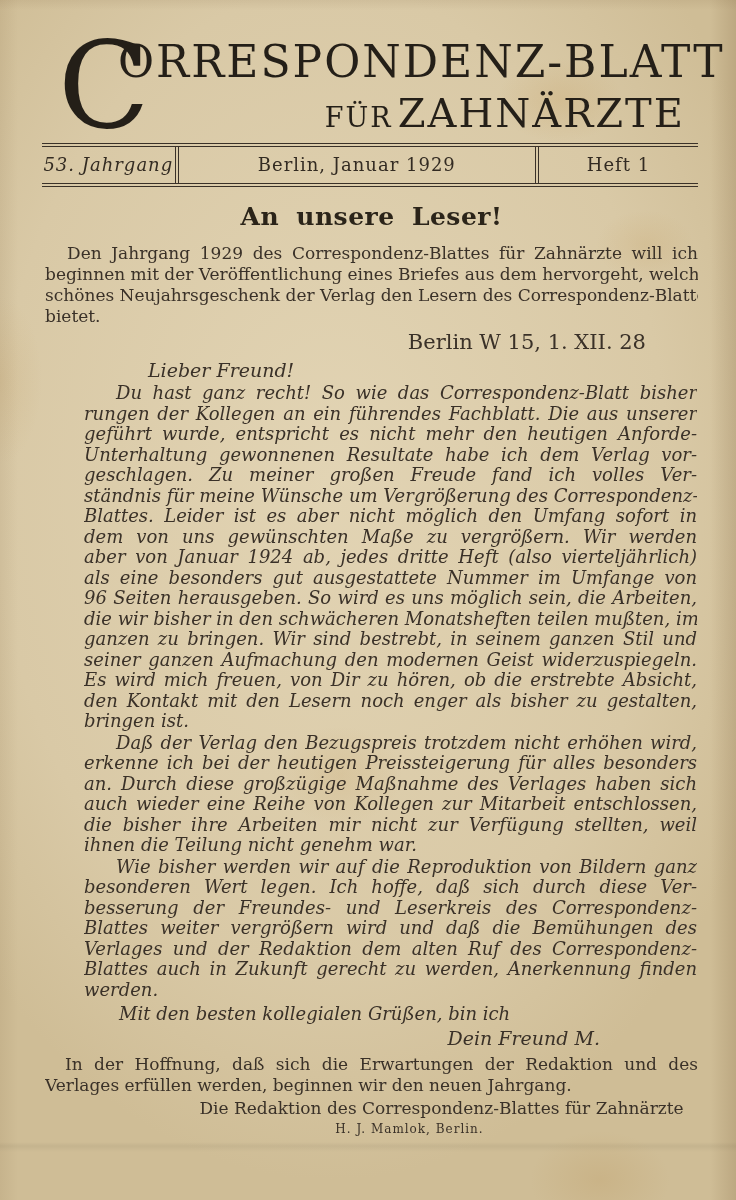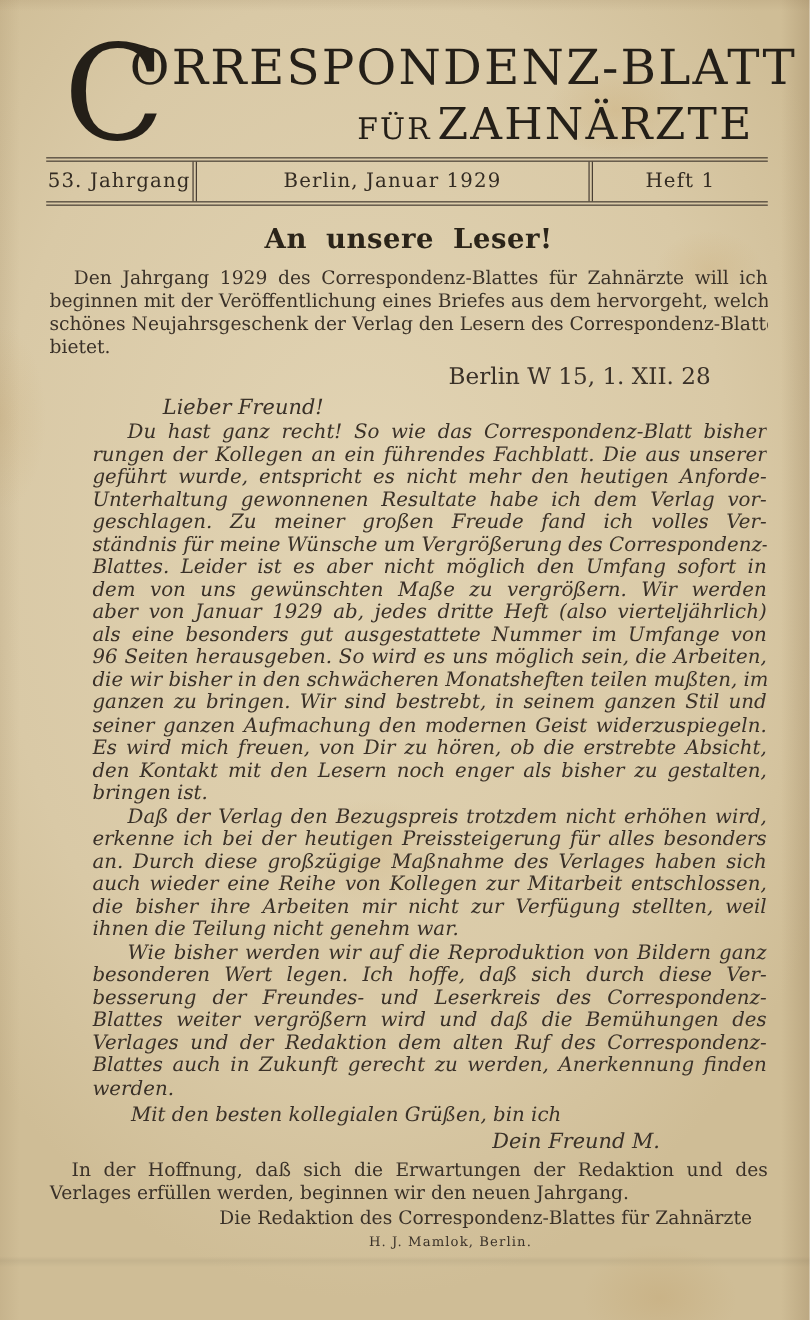--- a/index.html
+++ b/index.html
@@ -42,21 +42,21 @@
   
   .issue-bar{
     position:absolute;left:42px;top:143px;width:656px;
     border-top:4px double #3a3128;
     border-bottom:4px double #3a3128;
     display:flex;align-items:stretch;
     font-size:18px;color:#332b22;
   }
   .issue-cell{display:flex;align-items:center;justify-content:center;
     padding:7px 4px 8px 4px;letter-spacing:1px;white-space:nowrap;}
-  .cell-volume{width:19%;}
+  .cell-volume{width:19%;font-style:italic;}
   .cell-date{width:56.5%;border-left:4px double #3a3128;border-right:4px double #3a3128;}
   .cell-issue{width:24.5%;}
 
   
   .article{position:absolute;left:45px;top:184px;width:653px;}
   .heading{
     text-align:center;font-weight:bold;font-size:25px;color:#2b2419;
     word-spacing:8px;letter-spacing:.5px;
     margin:18px 0 12px 0;
   }
@@ -131,21 +131,21 @@
     <div class="letter">
         <div class="letter-para">
           <div class="tline indent">Du hast ganz recht! So wie das Correspondenz-Blatt bisher</div>
           <div class="tline">rungen der Kollegen an ein führendes Fachblatt. Die aus unserer</div>
           <div class="tline">geführt wurde, entspricht es nicht mehr den heutigen Anforde-</div>
           <div class="tline">Unterhaltung gewonnenen Resultate habe ich dem Verlag vor-</div>
           <div class="tline">geschlagen. Zu meiner großen Freude fand ich volles Ver-</div>
           <div class="tline">ständnis für meine Wünsche um Vergrößerung des Correspondenz-</div>
           <div class="tline">Blattes. Leider ist es aber nicht möglich den Umfang sofort in</div>
           <div class="tline">dem von uns gewünschten Maße zu vergrößern. Wir werden</div>
-          <div class="tline">aber von Januar 1929 ab, jedes dritte Heft (also vierteljährlich)</div>
+          <div class="tline">aber von Januar 1924 ab, jedes dritte Heft (also vierteljährlich)</div>
           <div class="tline">als eine besonders gut ausgestattete Nummer im Umfange von</div>
           <div class="tline">96 Seiten herausgeben. So wird es uns möglich sein, die Arbeiten,</div>
           <div class="tline">die wir bisher in den schwächeren Monatsheften teilen mußten, im</div>
           <div class="tline">ganzen zu bringen. Wir sind bestrebt, in seinem ganzen Stil und</div>
           <div class="tline">seiner ganzen Aufmachung den modernen Geist widerzuspiegeln.</div>
           <div class="tline">Es wird mich freuen, von Dir zu hören, ob die erstrebte Absicht,</div>
           <div class="tline">den Kontakt mit den Lesern noch enger als bisher zu gestalten,</div>
           <div class="tline lastline">bringen ist.</div>
         </div>
         <div class="letter-para">

